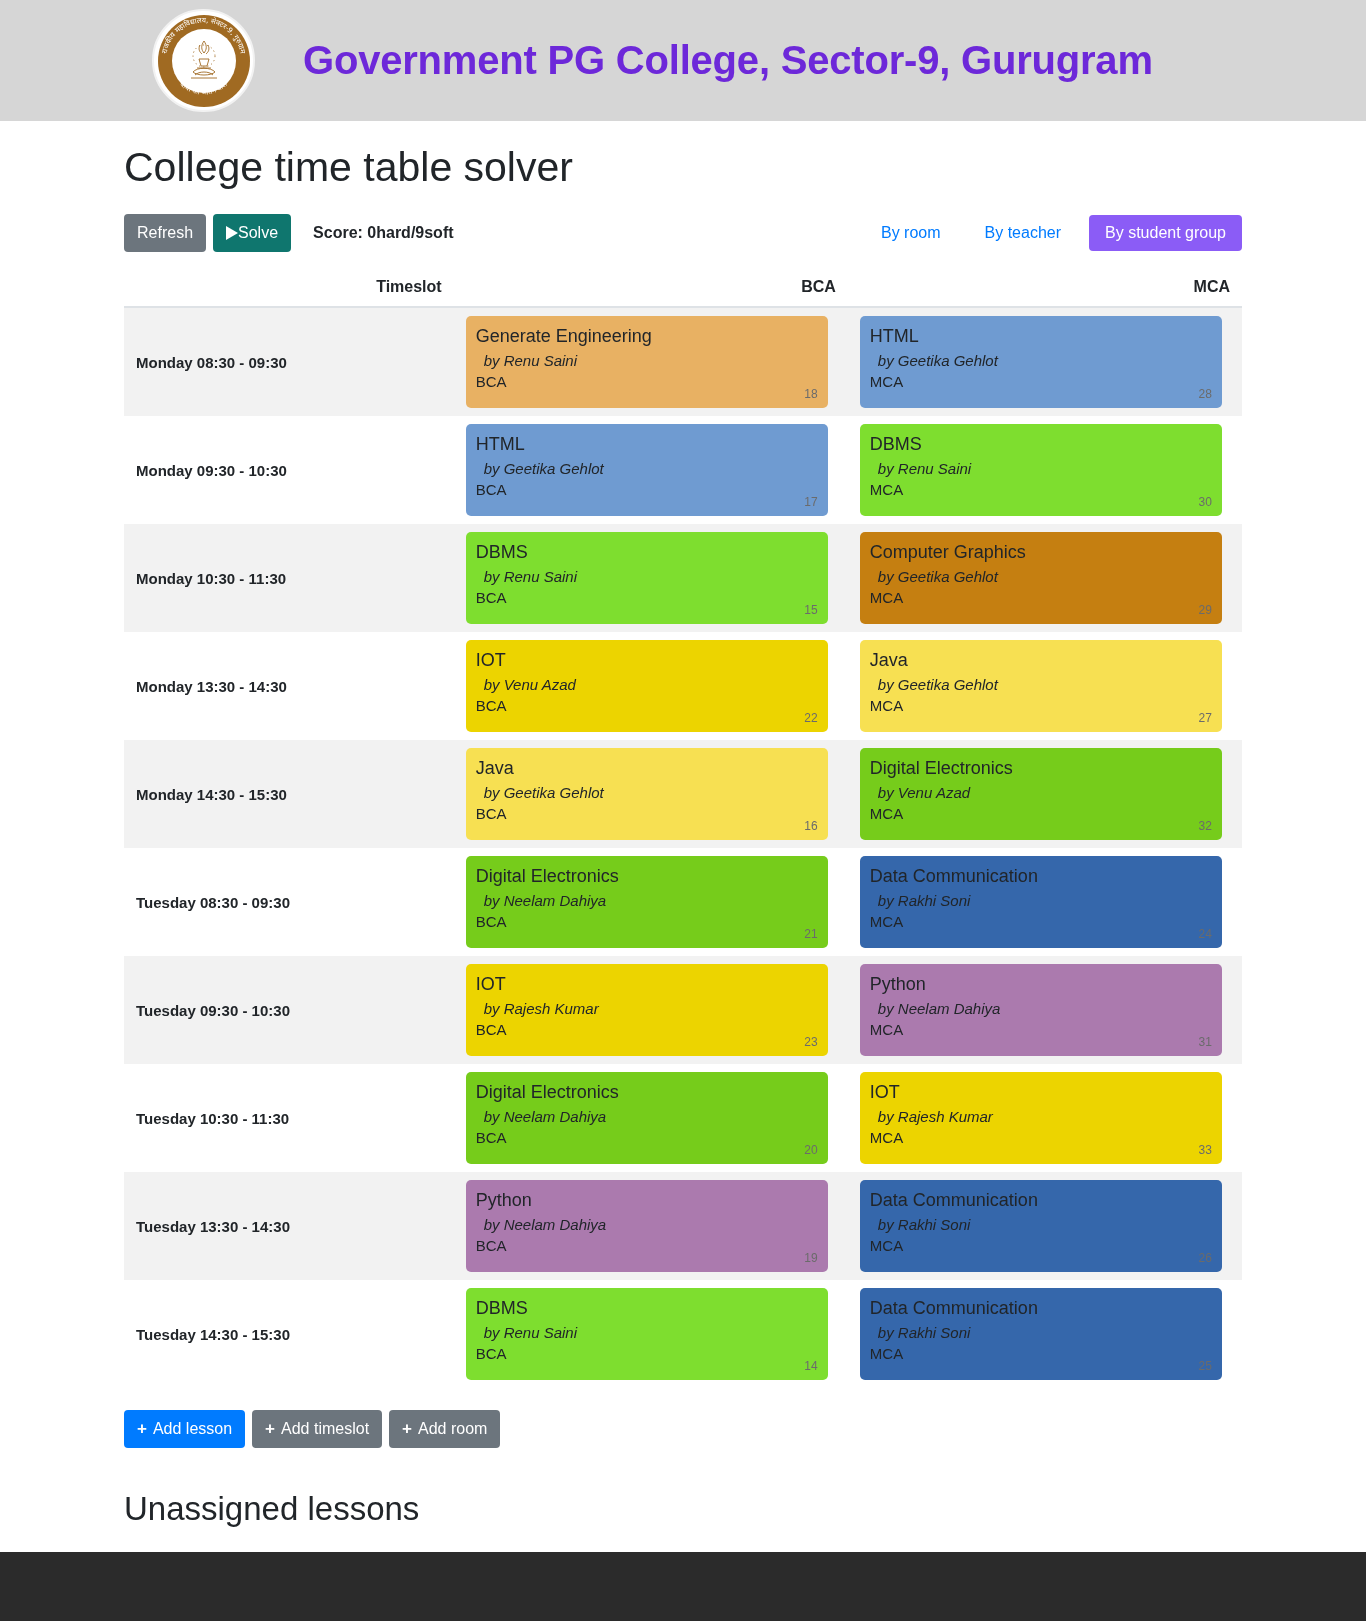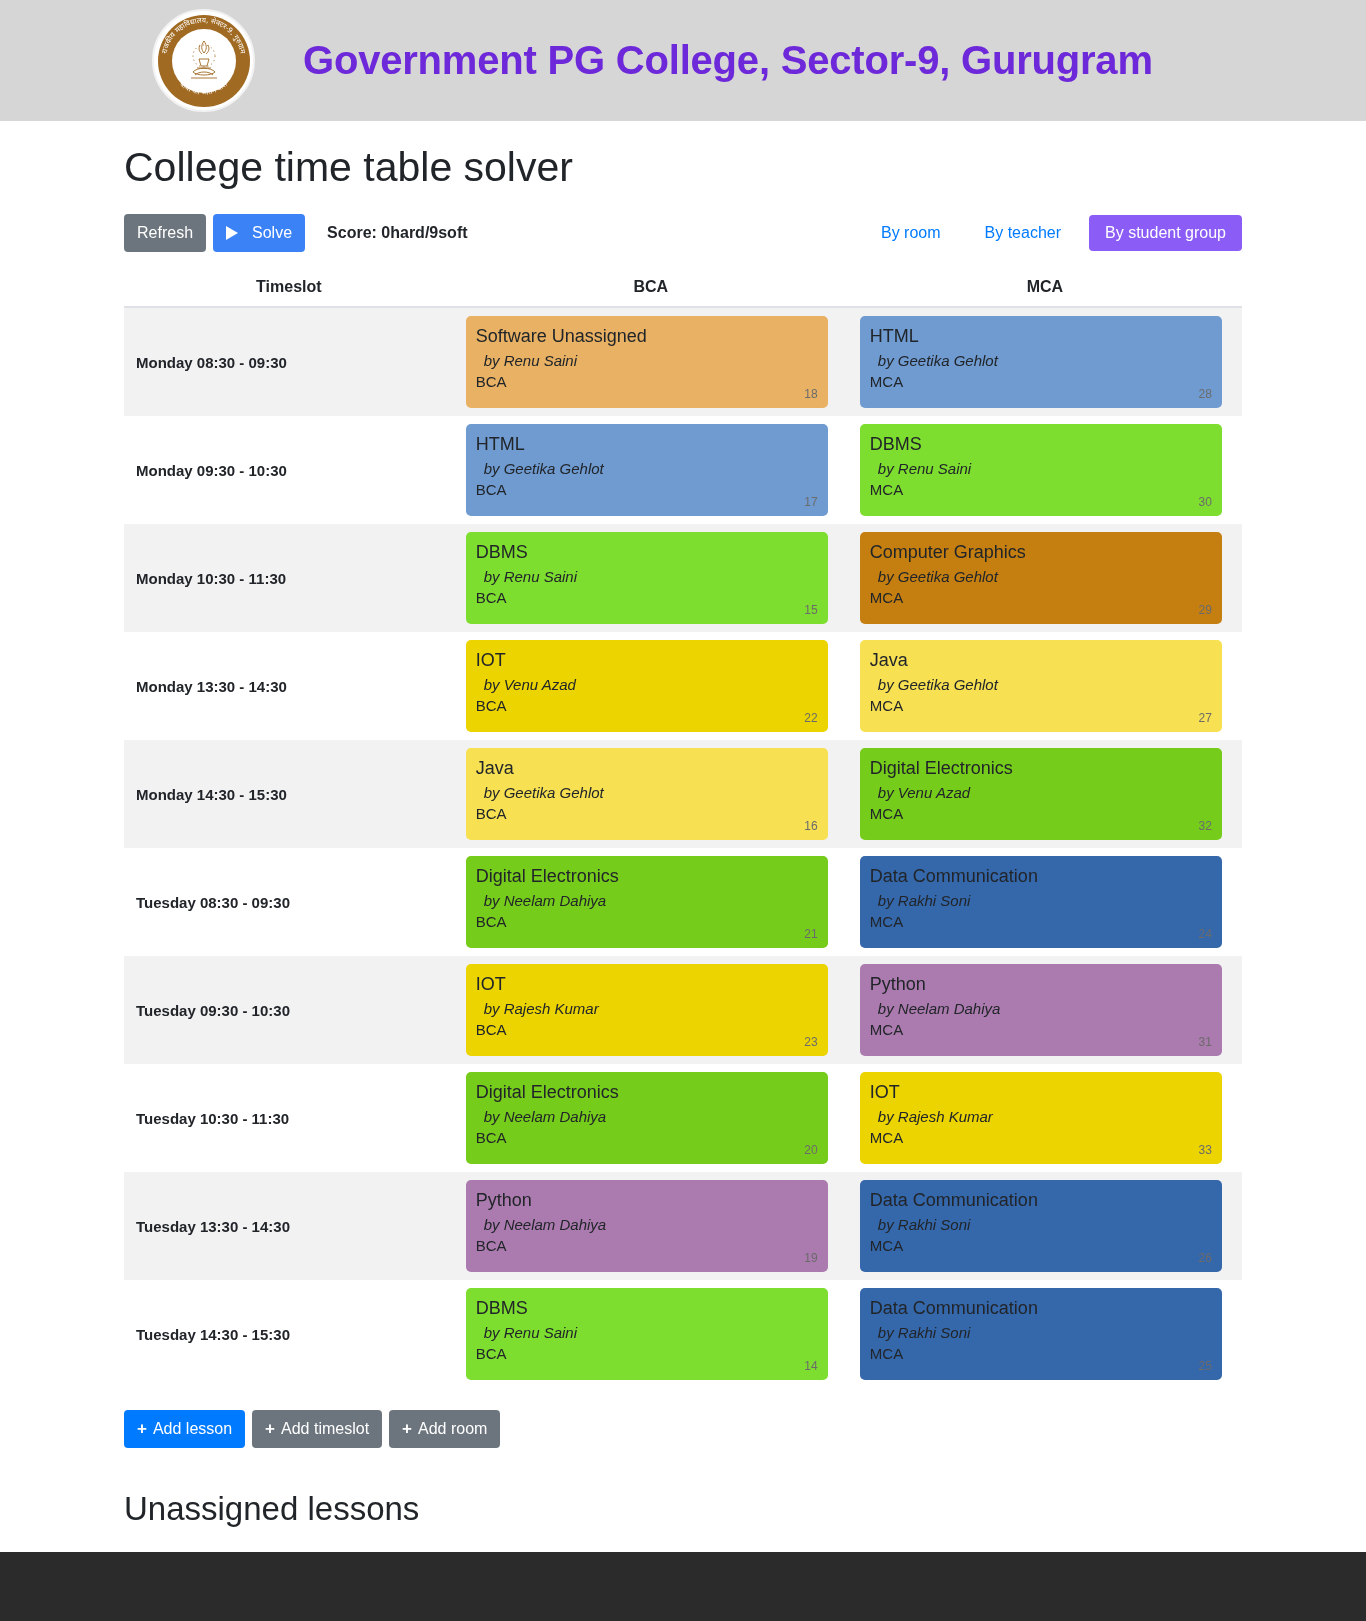--- a/index.html
+++ b/index.html
@@ -88,21 +88,21 @@
   .btn {
     border: none;
     border-radius: 4px;
     font-size: 16px;
     font-family: "Liberation Sans", sans-serif;
     cursor: pointer;
     padding: 8px 13px;
     line-height: 1.35;
   }
   .btn-secondary { background: #6c757d; color: #fff; }
-  .btn-success   { background: #3b82f6; color: #fff; display:flex; align-items:center; gap:14px;}
+  .btn-success   { background: #0f766e; color: #fff; display:flex; align-items:center; gap:0;}
   .btn-primary   { background: #007bff; color: #fff; }
   .btn + .btn { margin-left: 7px; }
   .play-tri {
     width: 0; height: 0;
     border-left: 12px solid #fff;
     border-top: 7px solid transparent;
     border-bottom: 7px solid transparent;
     display: inline-block;
   }
   .score {
@@ -130,21 +130,21 @@
   }
 
   
   .sched {
     width: 100%;
     border-collapse: collapse;
     margin-top: 16px;
     table-layout: fixed;
   }
   .sched thead th {
-    text-align: center;
+    text-align: right;
     font-size: 16px;
     font-weight: bold;
     padding: 10px 12px 10px 12px;
     border-bottom: 2px solid #dee2e6;
     color: #212529;
   }
   .col-timeslot { width: 322px; }
   .col-group { width: 385px; }
   .sched tbody tr.odd { background: #f2f2f2; }
   .sched tbody td {
@@ -293,21 +293,21 @@
           <th>Timeslot</th>
           <th>BCA</th>
           <th>MCA</th>
         </tr>
       </thead>
       <tbody id="sched-body">
           <tr class="odd">
             <td class="timeslot-cell">Monday 08:30 - 09:30</td>
             <td>
               <div class="lesson-card" style="background: rgb(232, 177, 99);">
-                <div class="lesson-subject">Software Unassigned</div>
+                <div class="lesson-subject">Generate Engineering</div>
                 <div class="lesson-teacher">by Renu Saini</div>
                 <div class="lesson-group">BCA</div>
                 <div class="lesson-id">18</div>
               </div>
             </td>
             <td>
               <div class="lesson-card" style="background: rgb(111, 155, 209);">
                 <div class="lesson-subject">HTML</div>
                 <div class="lesson-teacher">by Geetika Gehlot</div>
                 <div class="lesson-group">MCA</div>

